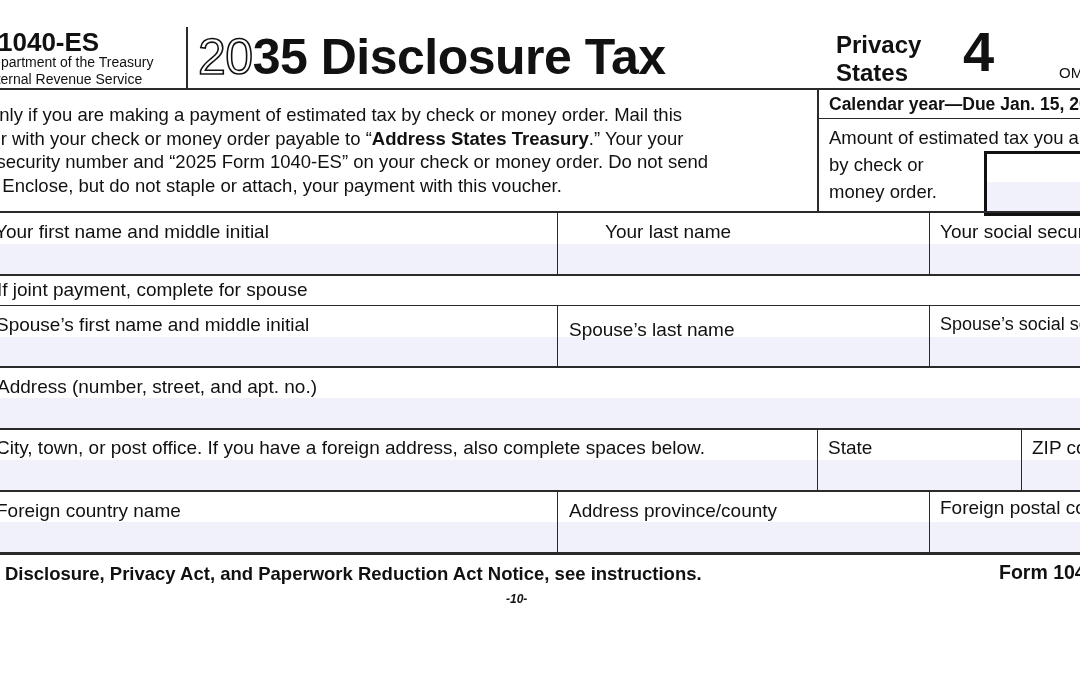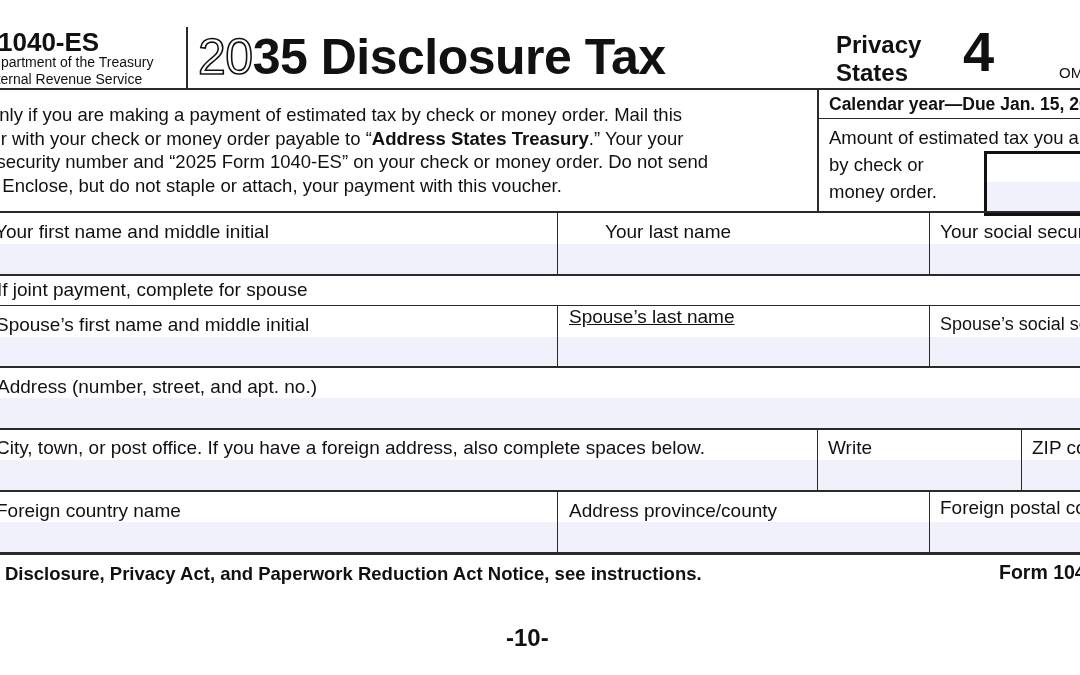--- a/index.html
+++ b/index.html
@@ -24,21 +24,21 @@
   .pv { left: 836px; top: 31px; font-size: 24px; font-weight: bold; line-height: 28px; white-space: nowrap; }
   .pv-num { left: 963px; top: 24px; font-size: 56px; font-weight: bold; line-height: 1; }
   .omb { left: 1059px; top: 64px; font-size: 15px; white-space: nowrap; }
 
   .instructions { left: -6px; top: 103px; font-size: 18.5px; line-height: 23.5px; white-space: nowrap; }
   .cal { left: 829px; top: 94px; font-size: 17.5px; font-weight: bold; white-space: nowrap; }
   .amt { left: 829px; top: 124px; font-size: 18.5px; line-height: 27px; white-space: nowrap; }
 
   .footer-left { left: -4px; top: 563px; font-size: 18.5px; font-weight: bold; white-space: nowrap; }
   .footer-right { left: 999px; top: 561px; font-size: 19.5px; font-weight: bold; white-space: nowrap; }
-  .page-num { left: 506px; top: 624px; font-size: 24px; font-weight: bold; }
+  .page-num { left: 506px; top: 592px; font-size: 12px; font-weight: bold; font-style: italic; }
 </style>
 </head>
 <body>
 
 <div class="abs form-num">1040-ES</div>
 <div class="abs dept">
   <div style="margin-left:-14px">Department of the Treasury</div>
   <div style="margin-left:-12px">Internal Revenue Service</div>
 </div>
 <div class="vline thick" style="left:186px; top:27px; height:62px;"></div>
@@ -84,37 +84,37 @@
 <div class="abs" style="left:930px; top:244px; width:150px; height:30px;"></div>
 <div class="hline" style="left:0; top:274px; width:1080px;"></div>
 
 <div class="lbl" style="left:-3px; top:280px;">If joint payment, complete for spouse</div>
 <div class="hline thin" style="left:0; top:305px; width:1080px;"></div>
 
 <div class="fill" style="left:0; top:337px; width:1080px; height:29px;"></div>
 <div class="lbl" style="left:-4px; top:315px;">Spouse’s first name and middle initial</div>
 <div class="abs" style="left:0; top:337px; width:557px; height:29px;"></div>
 <div class="vline" style="left:557px; top:306px; height:60px;"></div>
-<div class="lbl" style="left:569px; top:307px;text-decoration:underline;">Spouse’s last name</div>
+<div class="lbl" style="left:569px; top:320px;">Spouse’s last name</div>
 <div class="abs" style="left:558px; top:337px; width:371px; height:29px;"></div>
 <div class="vline" style="left:929px; top:306px; height:60px;"></div>
 <div class="lbl" style="left:940px; top:315px; font-size:18px;">Spouse’s social security number</div>
 <div class="abs" style="left:930px; top:337px; width:150px; height:29px;"></div>
 <div class="hline" style="left:0; top:366px; width:1080px;"></div>
 
 <div class="fill" style="left:0; top:398px; width:1080px; height:30px;"></div>
 <div class="lbl" style="left:-3px; top:377px;">Address (number, street, and apt. no.)</div>
 <div class="abs" style="left:0; top:398px; width:1080px; height:30px;"></div>
 <div class="hline" style="left:0; top:428px; width:1080px;"></div>
 
 <div class="fill" style="left:0; top:460px; width:1080px; height:30px;"></div>
 <div class="lbl" style="left:-4px; top:438px;">City, town, or post office. If you have a foreign address, also complete spaces below.</div>
 <div class="abs" style="left:0; top:460px; width:817px; height:30px;"></div>
 <div class="vline" style="left:817px; top:429px; height:61px;"></div>
-<div class="lbl" style="left:828px; top:438px;">Write</div>
+<div class="lbl" style="left:828px; top:438px;">State</div>
 <div class="abs" style="left:818px; top:460px; width:203px; height:30px;"></div>
 <div class="vline" style="left:1021px; top:429px; height:61px;"></div>
 <div class="lbl" style="left:1032px; top:438px;">ZIP code</div>
 <div class="abs" style="left:1022px; top:460px; width:58px; height:30px;"></div>
 <div class="hline" style="left:0; top:490px; width:1080px;"></div>
 
 <div class="fill" style="left:0; top:522px; width:1080px; height:30px;"></div>
 <div class="lbl" style="left:-4px; top:501px;">Foreign country name</div>
 <div class="abs" style="left:0; top:522px; width:557px; height:30px;"></div>
 <div class="vline" style="left:557px; top:491px; height:61px;"></div>

